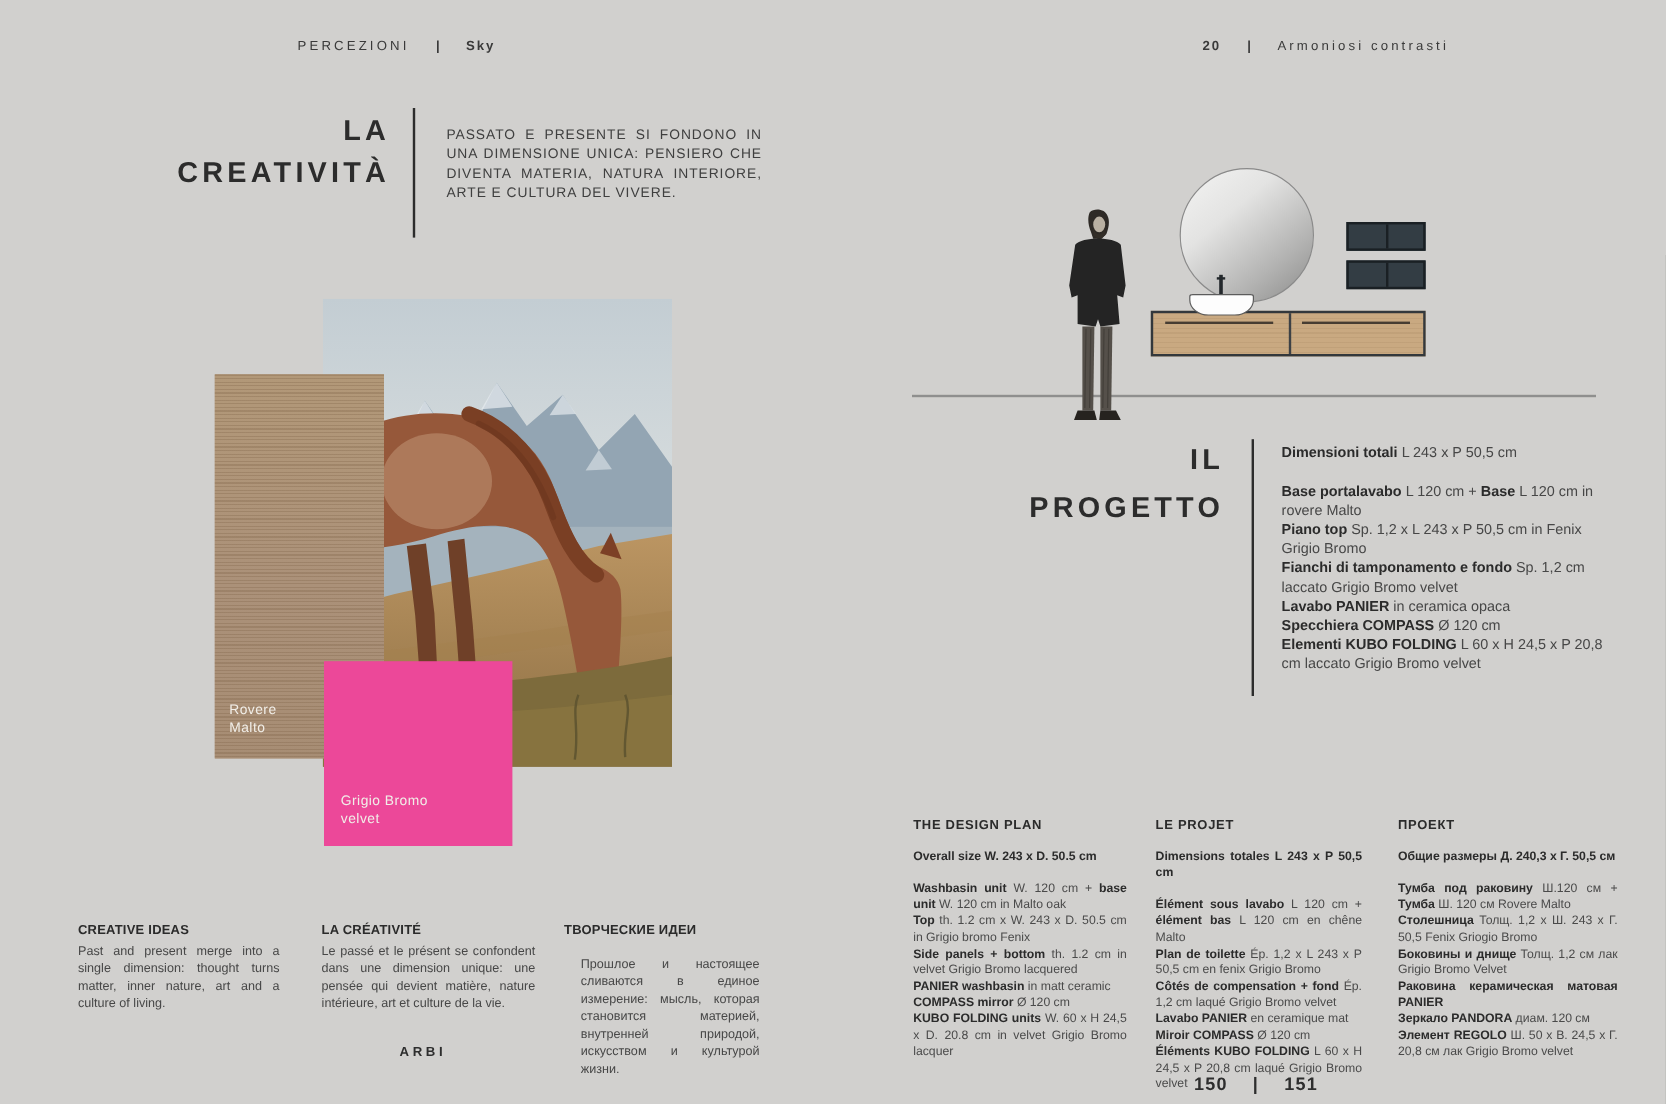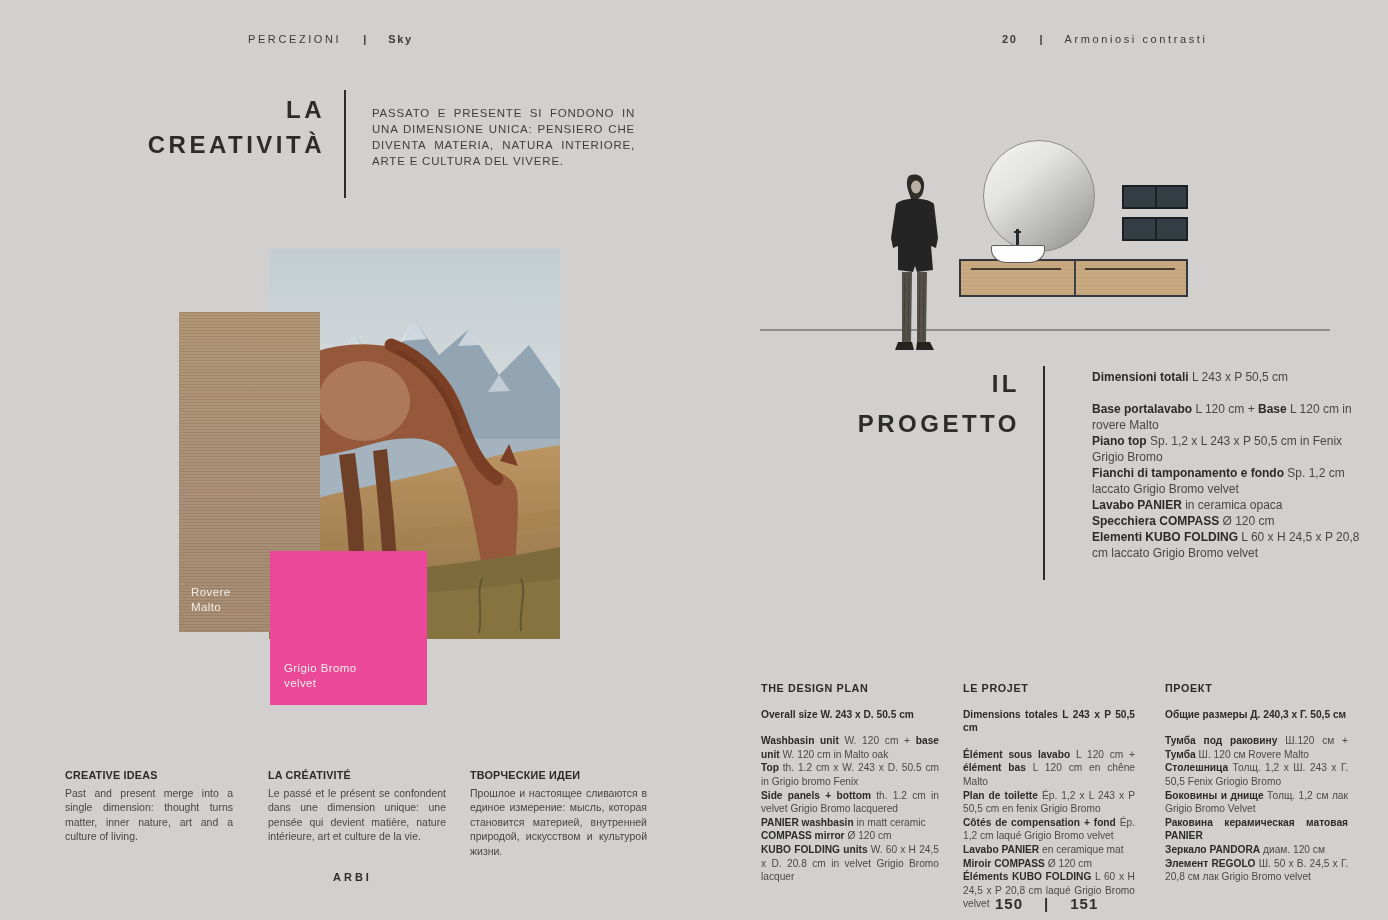--- a/index.html
+++ b/index.html
@@ -53,21 +53,21 @@
           background-image:repeating-linear-gradient(180deg,rgba(130,100,64,.12) 0 1px,rgba(0,0,0,0) 1px 4px);}
   .vanity .vdiv{position:absolute;left:113px;top:0;bottom:0;width:2px;background:#3d4145;}
   .vanity .handle{position:absolute;top:7px;height:2px;background:#473d32;}
   .vanity .h1{left:10px;width:90px;} .vanity .h2{left:124px;width:90px;}
   .basin{left:991px;top:245px;width:52px;height:16px;background:#fdfdfd;z-index:2;
          border:1px solid #5c5c5c;border-radius:3px 3px 16px 16px / 2px 2px 13px 13px;}
   .faucet{left:1016px;top:229px;width:3px;height:17px;background:#23282c;z-index:2;}
   .faucet::before{content:"";position:absolute;left:-2px;top:2px;width:7px;height:2px;background:#23282c;}
 
   
-  .specs{left:1092px;top:369px;width:268px;font-size:12px;line-height:16px;color:#474747;}
+  .specs{left:1068px;top:369px;width:268px;font-size:12px;line-height:16px;color:#474747;}
   .specs p{margin:0;text-align:left;}
   .specs .lead{margin-bottom:16px;}
   .specs b, .plan b, .cap h4{color:#2b2b2b;}
 
   
   .cap{top:768px;font-size:10.5px;line-height:14.5px;text-align:justify;color:#474747;}
   .cap h4{margin:0 0 3px;font-size:10.8px;letter-spacing:.2px;}
   .cap-en{left:65px;width:168px;}
   .cap-fr{left:268px;width:178px;}
   .cap-ru{left:470px;width:177px;}
@@ -206,21 +206,21 @@
   <div class="abs cap cap-en">
     <h4>CREATIVE IDEAS</h4>
     <p style="margin:0">Past and present merge into a single dimension: thought turns matter, inner nature, art and a culture of living.</p>
   </div>
   <div class="abs cap cap-fr">
     <h4>LA CRÉATIVITÉ</h4>
     <p style="margin:0">Le passé et le présent se confondent dans une dimension unique: une pensée qui devient matière, nature intérieure, art et culture de la vie.</p>
   </div>
   <div class="abs cap cap-ru">
     <h4>ТВОРЧЕСКИЕ ИДЕИ</h4>
-    <p style="margin:0">Прошлое и настоящее сливаются в единое измерение: мысль, которая становится материей, внутренней природой, искусством и культурой жизни.</p>
+    <p style="margin:14px">Прошлое и настоящее сливаются в единое измерение: мысль, которая становится материей, внутренней природой, искусством и культурой жизни.</p>
   </div>
 
   <div class="abs plan plan-en">
     <h5>THE DESIGN PLAN</h5>
     <p class="overall">Overall size W. 243 x D. 50.5 cm</p>
     <p><b>Washbasin unit</b><span> W. 120 cm + </span><b>base unit</b><span> W. 120 cm in Malto oak</span></p>
     <p><b>Top</b><span> th. 1.2 cm x W. 243 x D. 50.5 cm in Grigio bromo Fenix</span></p>
     <p><b>Side panels + bottom</b><span> th. 1.2 cm in velvet Grigio Bromo lacquered</span></p>
     <p><b>PANIER washbasin</b><span> in matt ceramic</span></p>
     <p><b>COMPASS mirror</b><span> Ø 120 cm</span></p>

